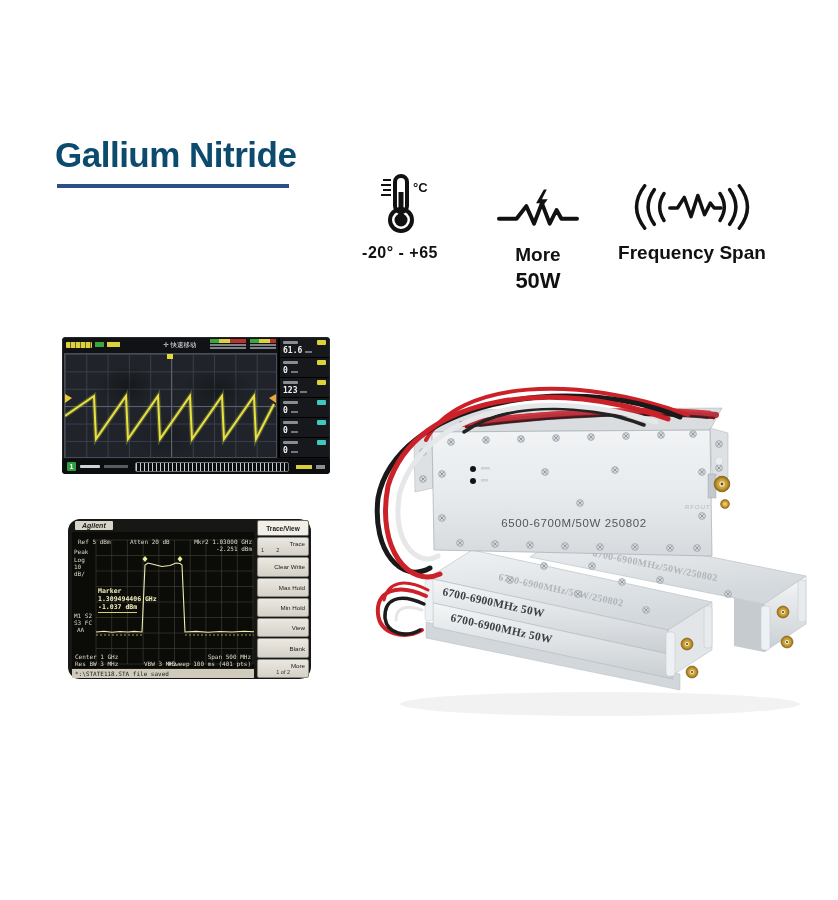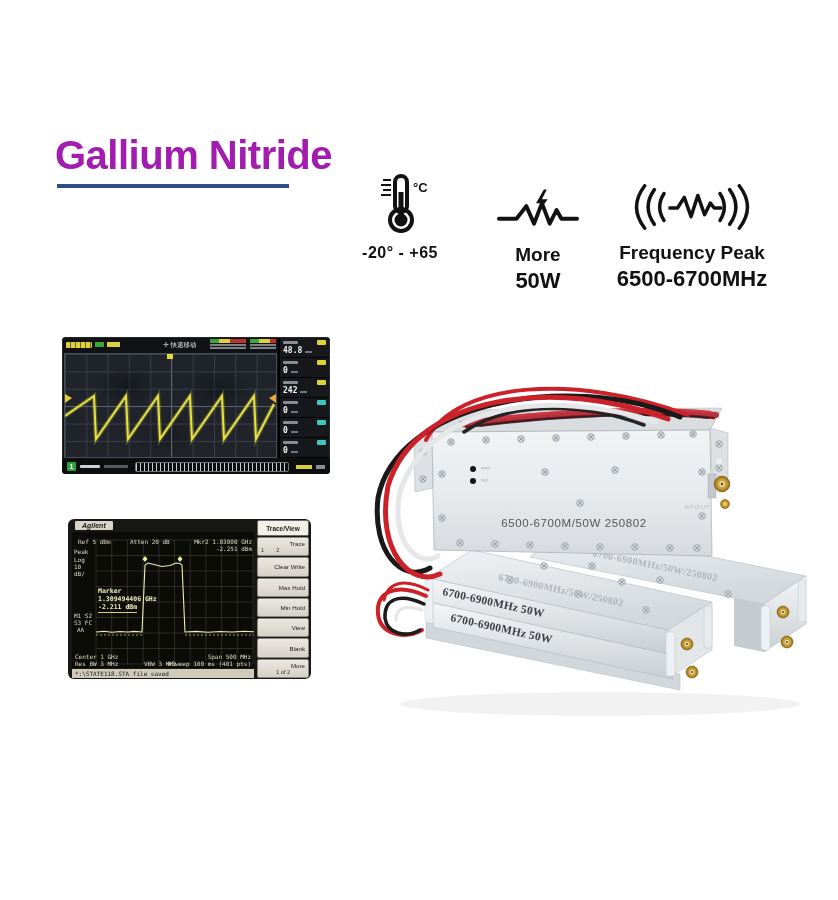--- a/index.html
+++ b/index.html
@@ -1,21 +1,21 @@
 <!DOCTYPE html>
 <html><head>
 <meta charset="utf-8">
 <style>
   html,body{margin:0;padding:0;background:#fff;}
   .canvas{position:relative;width:838px;height:900px;background:#ffffff;overflow:hidden;
           font-family:"Liberation Sans",sans-serif;}
 
   
   .title{position:absolute;left:55px;top:135px;}
-  .title .t{font-size:40px;font-weight:bold;color:#a21caf;letter-spacing:-0.5px;line-height:40px;}
+  .title .t{font-size:35px;font-weight:bold;color:#0c4a6e;letter-spacing:-0.5px;line-height:40px;}
   .title .rule{width:232px;height:4px;background:#2e4e87;margin:9px 0 11px 2px;}
 
   
   .spec{position:absolute;text-align:center;color:#111;}
   .spec-temp{left:340px;top:172px;width:120px;}
   .spec-power{left:483px;top:188px;width:110px;}
   .spec-freq{left:592px;top:184px;width:200px;}
   .spec .big{font-size:16px;font-weight:bold;letter-spacing:0.5px;margin-top:6px;}
   .spec .med{font-size:19px;font-weight:600;margin-top:8px;}
   .spec .big2{font-size:22px;font-weight:bold;margin-top:2px;}
@@ -64,21 +64,21 @@
          text-align:center;border-radius:1px;font-weight:bold;}
   .sc-b1{width:20px;height:3px;background:#cfd3d7;border-radius:1px;}
   .sc-b2{width:24px;height:3px;background:#565b60;}
   .sc-ticks{flex:1;height:8px;border:1px solid #70767c;border-radius:2px;margin:0 3px;
             background:repeating-linear-gradient(90deg,#c8cdd2 0 1px,transparent 1px 4px);}
   .sc-b3{width:16px;height:4px;background:#d8ce3c;}
   .sc-b4{width:9px;height:4px;background:#8a8f94;}
 
   
   .sa{position:absolute;left:68px;top:519px;width:243px;height:160px;background:#171715;
-      border-radius:6px;}
+      border-radius:12px;}
   .sa-logo{position:absolute;left:7px;top:2px;background:#d8d4c8;color:#1d1d1d;
            font-size:7px;font-weight:bold;font-style:italic;padding:1px 7px;border-radius:1px;}
   .sa-screen{position:absolute;left:4px;top:13px;width:182px;height:136px;background:#0b0b08;}
   .sa-screen .t{position:absolute;font-family:"DejaVu Sans Mono",monospace;font-size:6px;
                 line-height:7px;color:#dedccb;white-space:nowrap;}
   .sa-screen .yel{color:#f2efb8;font-weight:bold;font-size:6.5px;}
   .sa-screen .ul{border-bottom:1px solid #d8d06a;padding-bottom:1px;}
   .sa-status{position:absolute;left:4px;top:150px;width:182px;height:9px;background:#cfcaba;
              color:#1a1a1a;font-size:6px;line-height:9px;padding-left:3px;box-sizing:border-box;
              font-family:"DejaVu Sans Mono",monospace;white-space:nowrap;overflow:hidden;}
@@ -139,22 +139,21 @@
   <div class="spec spec-freq">
     <svg width="164" height="46" viewBox="0 0 170 46">
       <path d="M56,9 Q47,23 56,37" fill="none" stroke="#111" stroke-width="3.6" stroke-linecap="round"></path>
       <path d="M46,5 Q33,23 46,41" fill="none" stroke="#111" stroke-width="3.6" stroke-linecap="round"></path>
       <path d="M36,1 Q19,23 36,45" fill="none" stroke="#111" stroke-width="3.6" stroke-linecap="round"></path>
       <path d="M62,24 L70,24 L77,13 L84,33 L91,11 L98,31 L104,19 L108,24 L115,24" fill="none" stroke="#111" stroke-width="3.6" stroke-linejoin="round" stroke-linecap="round"></path>
       <path d="M114,9 Q123,23 114,37" fill="none" stroke="#111" stroke-width="3.6" stroke-linecap="round"></path>
       <path d="M124,5 Q137,23 124,41" fill="none" stroke="#111" stroke-width="3.6" stroke-linecap="round"></path>
       <path d="M134,1 Q151,23 134,45" fill="none" stroke="#111" stroke-width="3.6" stroke-linecap="round"></path>
     </svg>
-    <div class="med">Frequency Peak</div>
-    <div class="big2">6500-6700MHz</div>
+    <div class="med">Frequency Span</div>
   </div>
 
   <div class="scope">
     <div class="sc-top">
       <span class="sc-logo"></span>
       <span class="sc-badge1"></span>
       <span class="sc-badge2"></span>
       <span class="sc-title">✛ 快速移动</span>
       <span class="sc-info sc-i1">
           <i class="r1"></i>
@@ -175,35 +174,35 @@
         <polygon points="0,40 7,44 0,49" fill="#e8c838"></polygon>
         <polygon points="211,40 204,44 211,49" fill="#e8a83a"></polygon>
       </svg>
     </div>
     <div class="sc-side">
       <div class="sc-cell">
         <div class="sc-cell-top">
             <span class="sc-lab"></span>
             <span class="badge y"></span>
           </div>
-        <div class="sc-val">48.8</div>
+        <div class="sc-val">61.6</div>
       </div>
       <div class="sc-cell">
         <div class="sc-cell-top">
             <span class="sc-lab"></span>
             <span class="badge y"></span>
           </div>
         <div class="sc-val">0</div>
       </div>
       <div class="sc-cell">
         <div class="sc-cell-top">
             <span class="sc-lab"></span>
             <span class="badge y"></span>
           </div>
-        <div class="sc-val">242</div>
+        <div class="sc-val">123</div>
       </div>
       <div class="sc-cell">
         <div class="sc-cell-top">
             <span class="sc-lab"></span>
             <span class="badge c"></span>
           </div>
         <div class="sc-val">0</div>
       </div>
       <div class="sc-cell">
         <div class="sc-cell-top">
@@ -249,21 +248,21 @@
       <span class="t" style="right:2px;top:13px">-2.251 dBm</span>
       <span class="t" style="left:2px;top:16px">Peak</span>
       <span class="t" style="left:2px;top:24px">Log</span>
       <span class="t" style="left:2px;top:31px">10</span>
       <span class="t" style="left:2px;top:38px">dB/</span>
       <span class="t" style="left:2px;top:80px">M1 S2</span>
       <span class="t" style="left:2px;top:87px">S3 FC</span>
       <span class="t" style="left:5px;top:94px">AA</span>
       <span class="t yel" style="left:26px;top:56px">Marker</span>
       <span class="t yel" style="left:26px;top:64px">1.309494406 GHz</span>
-      <span class="t yel ul" style="left:26px;top:72px">-2.211 dBm</span>
+      <span class="t yel ul" style="left:26px;top:72px">-1.037 dBm</span>
       <span class="t" style="left:3px;bottom:8px">Center 1 GHz</span>
       <span class="t" style="left:3px;bottom:1px">Res BW 3 MHz</span>
       <span class="t" style="left:72px;bottom:1px">VBW 3 MHz</span>
       <span class="t" style="right:3px;bottom:8px">Span 500 MHz</span>
       <span class="t" style="right:3px;bottom:1px">#Sweep 100 ms (401 pts)</span>
     </div>
     <div class="sa-status">*:\STATE118.STA file saved</div>
     <div class="sa-menu">
       <div class="sa-menu-h">Trace/View</div>
       <div class="sa-btn">

